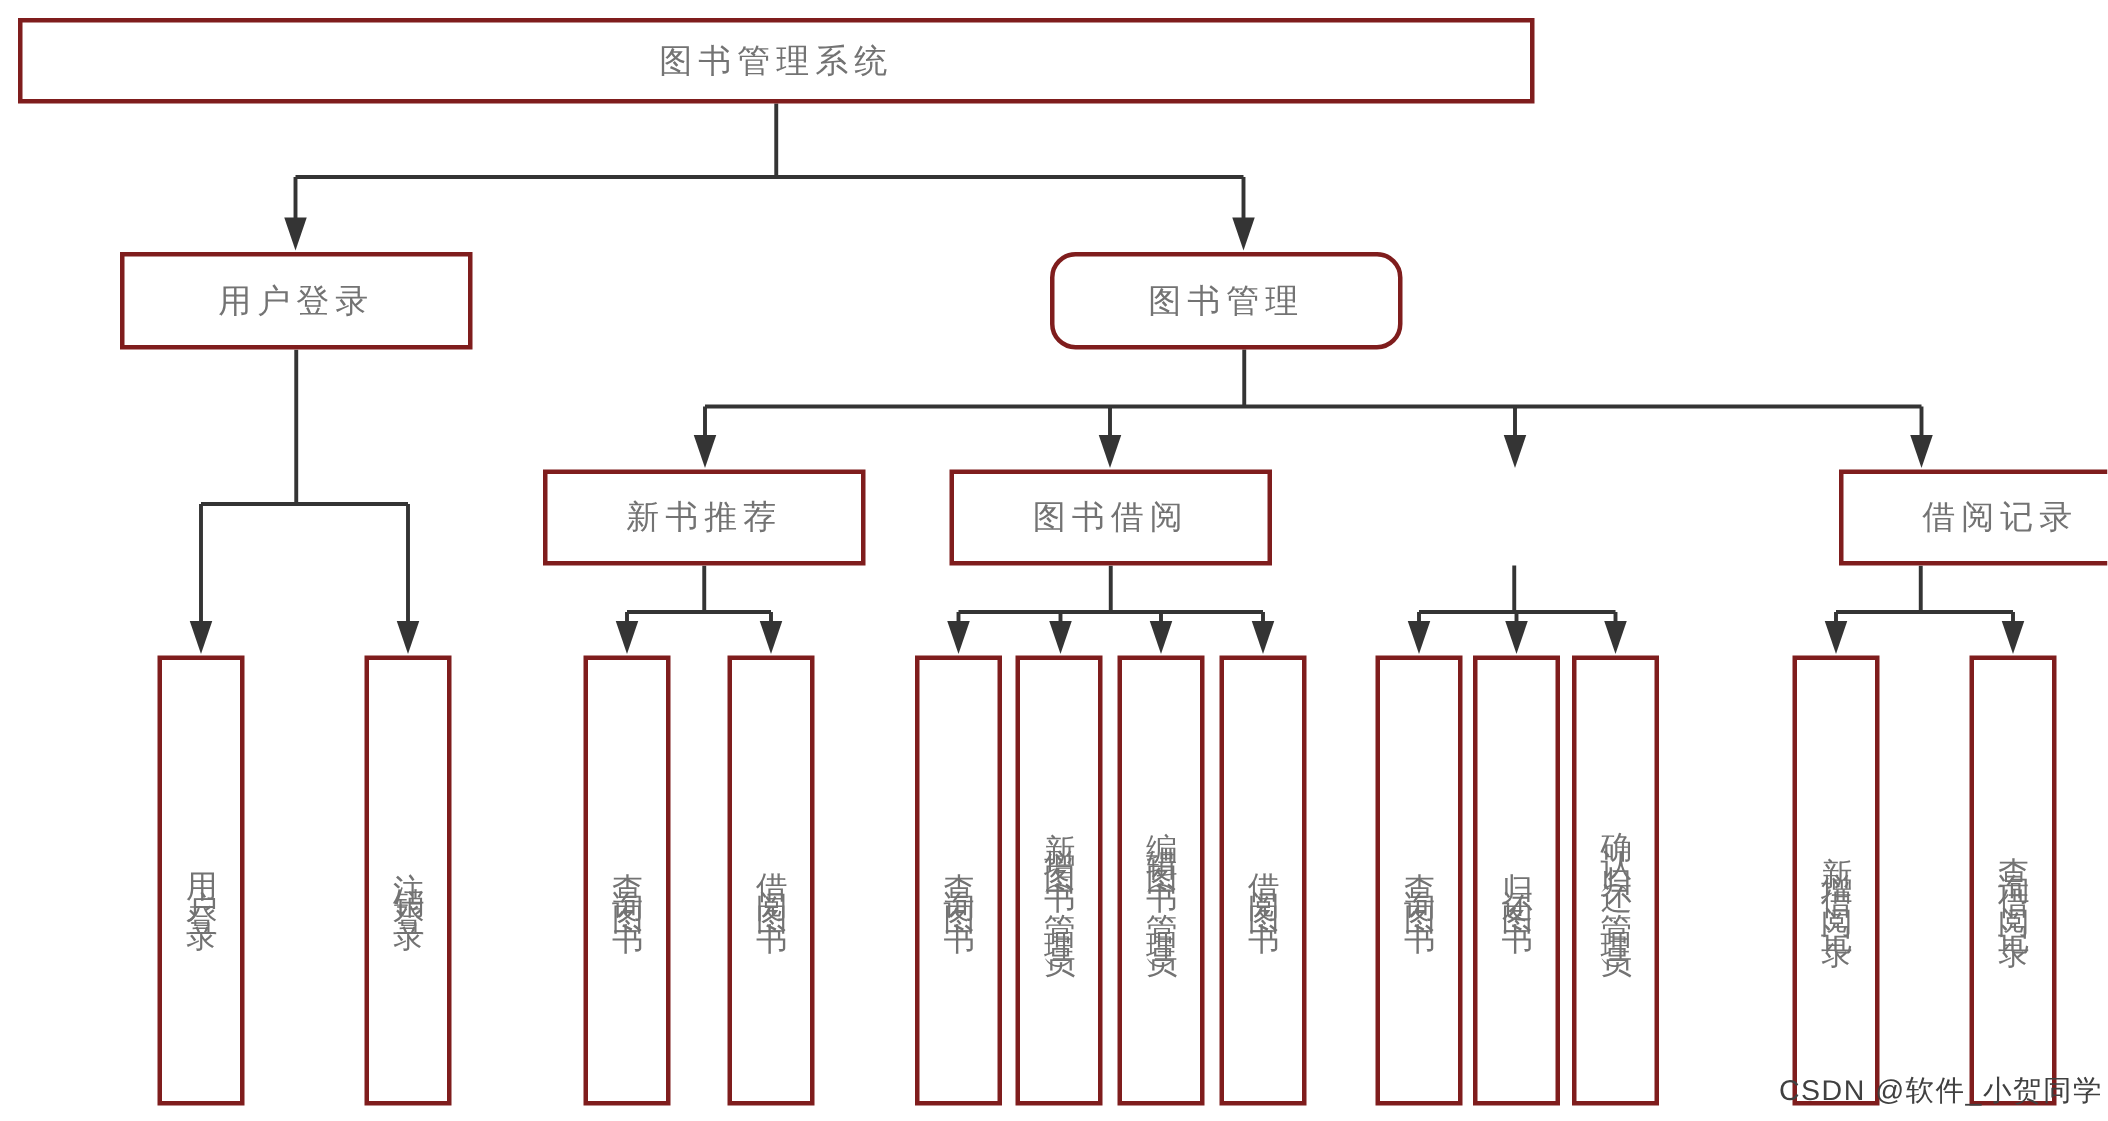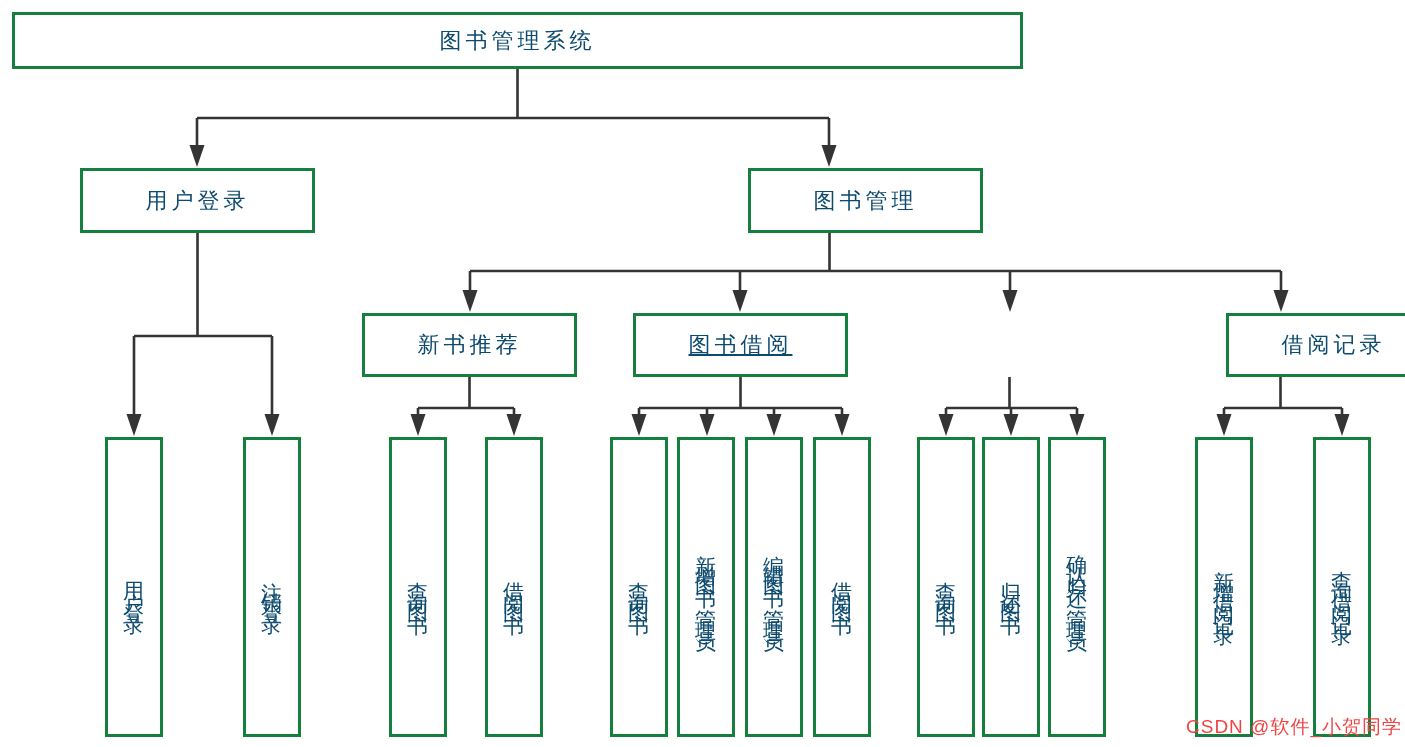--- a/index.html
+++ b/index.html
@@ -2,50 +2,50 @@
 <html><head>
 <meta charset="utf-8">
 <style>
   html,body { margin:0; padding:0; background:#ffffff; }
   .stage {
     position:relative; width:1405px; height:747px; background:#ffffff;
     font-family:"Liberation Sans", sans-serif; overflow:hidden;
   }
   .connectors { position:absolute; left:0; top:0; width:1405px; height:747px; }
   .box {
-    position:absolute; background:#ffffff; border:3px solid #15803d;
+    position:absolute; background:#ffffff; border:3px solid #7f1d1d;
     box-sizing:border-box; display:flex; align-items:center; justify-content:center;
-    color:#0c4a6e;
+    color:#737373;
   }
   .hlabel { font-size:22px; letter-spacing:4px; white-space:nowrap; }
   .root  { left:12px;  top:12px;  width:1011px; height:57px; }
   .lvl2  { top:168px; width:235px; height:65px; }
   .lvl2.a { left:80px; }
-  .lvl2.b { left:748px; }
+  .lvl2.b { left:700px;border-radius:17px; }
   .lvl3  { top:313px; width:215px; height:64px; }
   .lvl3.g0 { left:362px; }
-  .lvl3.g1 { left:633px;text-decoration:underline; }
+  .lvl3.g1 { left:633px; }
   .lvl3.g2 { left:902px; }
   .lvl3.g3 { left:1226px; }
   .leaf  { top:437px; width:58px; height:300px; }
   .leaf .vlabel {
     writing-mode:vertical-rl; text-orientation:mixed;
     font-size:21px; letter-spacing:11px; line-height:1;
     white-space:nowrap;
   }
   .l1  { left:105px; }  .l2  { left:243px; }
   .l3  { left:389px; }  .l4  { left:485px; }
   .l5  { left:610px; }  .l6  { left:677px; }
   .l7  { left:745px; }  .l8  { left:813px; }
   .l9  { left:917px; }  .l10 { left:982px; }
   .l11 { left:1048px; }
   .l12 { left:1195px; } .l13 { left:1313px; }
   .watermark {
     position:absolute; left:1186px; top:714px; z-index:5;
-    font-size:19px; color:#ef4444; letter-spacing:1px; white-space:nowrap;
+    font-size:19px; color:#404040; letter-spacing:1px; white-space:nowrap;
   }
   svg path { stroke:#343434; stroke-width:2.6; fill:none; }
   svg polygon { fill:#343434; stroke:none; }
 </style>
 </head>
 <body>
 
 <div class="stage">
 
   <svg class="connectors" viewBox="0 0 1405 747" xmlns="http://www.w3.org/2000/svg">

